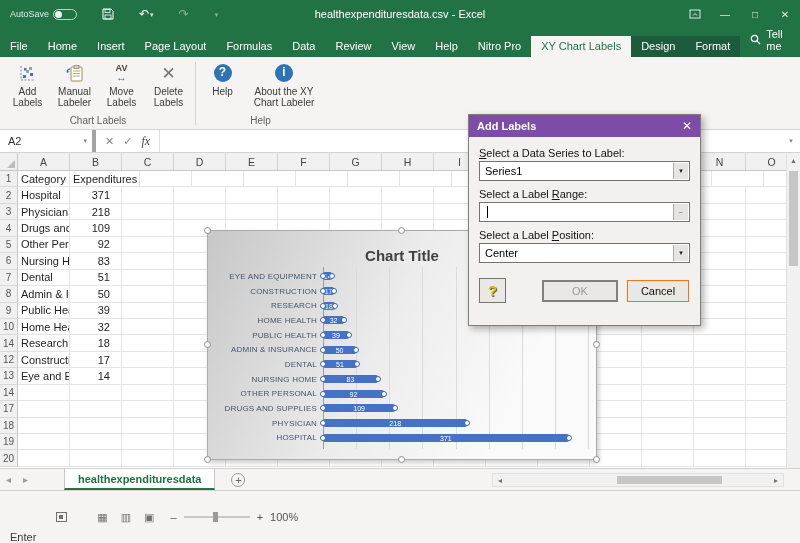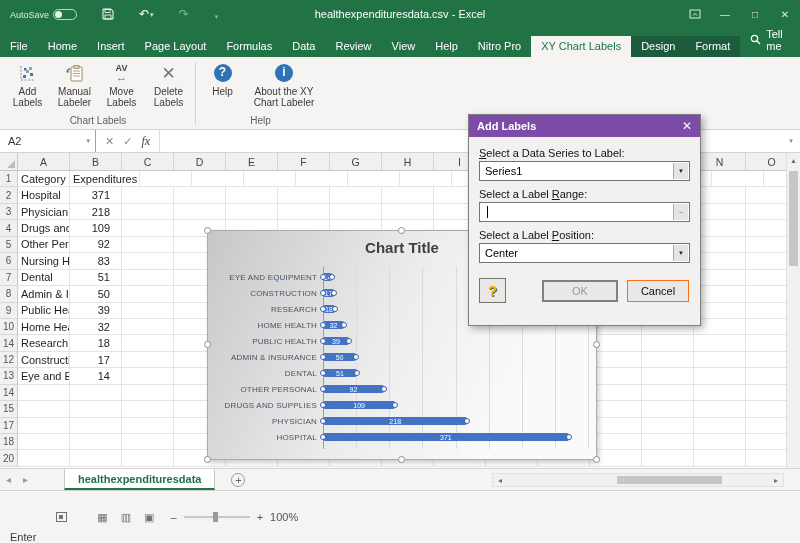--- a/index.html
+++ b/index.html
@@ -2,21 +2,21 @@
 <html><head>
 <meta charset="utf-8">
 <style>
   *{box-sizing:border-box;margin:0;padding:0;}
   html,body{width:800px;height:543px;overflow:hidden;}
   body{font-family:"Liberation Sans",sans-serif;background:#fff;position:relative;}
   .app{display:flex;flex-direction:column;width:800px;height:543px;position:relative;}
 
   
   .titlebar{flex:0 0 28px;background:#217346;display:flex;align-items:center;color:#fff;position:relative;}
-  .qat{display:flex;align-items:flex-end;gap:25px;padding-left:10px;z-index:2;}
+  .qat{display:flex;align-items:center;gap:25px;padding-left:10px;z-index:2;}
   .autosave{display:flex;align-items:center;gap:4px;font-size:9px;color:rgba(255,255,255,.85);}
   .pill{width:24px;height:11px;border:1px solid rgba(255,255,255,.7);border-radius:6px;position:relative;}
   .pill::after{content:"";position:absolute;left:1px;top:1px;width:7px;height:7px;border-radius:50%;background:rgba(255,255,255,.9);}
   .qicon{display:flex;align-items:center;color:#fff;font-size:12px;line-height:1;}
   .qicon.dim{opacity:.45;}
   .tinycaret{font-size:7px;opacity:.8;margin-left:1px;}
   .wtitle{position:absolute;left:0;right:0;text-align:center;font-size:11px;color:#fff;}
   .winbtns{margin-left:auto;display:flex;height:100%;z-index:2;}
   .winbtn{width:30px;display:flex;align-items:center;justify-content:center;font-size:10px;color:#dcebe2;}
 
@@ -38,21 +38,21 @@
   .ric{height:24px;display:flex;align-items:center;justify-content:center;flex-direction:column;}
   .bluecircle{width:18px;height:18px;border-radius:50%;background:#2E74B5;color:#fff;font-weight:bold;font-size:12px;display:flex;align-items:center;justify-content:center;}
   .avtxt{font-size:9px;font-weight:bold;color:#444;line-height:1;}
   .avarrow{color:#2E74B5;font-size:11px;line-height:.8;}
   .delx{color:#797775;font-size:17px;line-height:1;}
   .groupname{font-size:10px;color:#605E5C;text-align:center;padding:1px 0 3px;}
   .gsep{width:1px;background:#D5D3D1;margin:4px 1px;}
 
   
   .formulabar{flex:0 0 23px;background:#fff;border-bottom:1px solid #D5D3D1;display:flex;align-items:stretch;font-size:11px;color:#333;}
-  .namebox{width:96px;border-right:1px solid #a3a3a3;display:flex;align-items:center;padding-left:8px;}
+  .namebox{width:96px;border-right:4px solid #a3a3a3;display:flex;align-items:center;padding-left:8px;}
   .namebox .nbcaret{margin-left:auto;padding-right:5px;color:#888;font-size:7px;}
   .fbicons{display:flex;align-items:center;gap:9px;padding:0 9px;color:#8A8886;}
   .fbicons .fx{font-style:italic;color:#444;font-family:"Liberation Serif",serif;font-size:12px;}
   .fbinput{flex:1;border-left:1px solid #E1DFDD;}
   .fbexpand{width:18px;display:flex;align-items:center;justify-content:center;color:#888;font-size:7px;}
 
   
   .sheet{flex:1;position:relative;overflow:hidden;background:#fff;}
   .colheaders{display:flex;height:18px;background:#F0F0F0;border-bottom:1px solid #C8C8C8;font-size:10.5px;color:#444;}
   .corner{flex:0 0 18px;border-right:1px solid #C8C8C8;position:relative;}
@@ -64,21 +64,21 @@
   .cell{flex:0 0 52px;border-right:1px solid #E4E4E4;border-bottom:1px solid #E4E4E4;font-size:11px;color:#1f1f1f;display:flex;align-items:center;padding:0 2px 0 3px;overflow:hidden;white-space:nowrap;}
   .cell.num{justify-content:flex-end;padding-right:11px;}
   .cell.spill{overflow:visible;z-index:1;}
 
   
   .chart{position:absolute;left:207px;top:77px;width:390px;height:230px;background:linear-gradient(115deg,#c7c7c7,#ececec 45%,#fafafa 78%);border:1px solid #ABABAB;box-shadow:2px 3px 5px rgba(0,0,0,.2);z-index:5;}
   .handle{position:absolute;width:7px;height:7px;border-radius:50%;background:#fff;border:1px solid #8f8f8f;z-index:6;}
   .h-tl{left:-4px;top:-4px;} .h-tm{left:50%;margin-left:-4px;top:-4px;} .h-tr{right:-4px;top:-4px;}
   .h-ml{left:-4px;top:50%;margin-top:-4px;} .h-mr{right:-4px;top:50%;margin-top:-4px;}
   .h-bl{left:-4px;bottom:-4px;} .h-bm{left:50%;margin-left:-4px;bottom:-4px;} .h-br{right:-4px;bottom:-4px;}
-  .ctitle{position:absolute;top:8px;left:0;right:0;text-align:center;font-size:15px;font-weight:bold;color:#3f3f3f;}
+  .ctitle{position:absolute;top:16px;left:0;right:0;text-align:center;font-size:15px;font-weight:bold;color:#3f3f3f;}
   .plot{position:absolute;left:115px;top:36px;right:8px;bottom:10px;}
   .gridline{position:absolute;top:0;bottom:0;width:1px;background:#DBDBDB;}
   .axisline{position:absolute;left:0;top:0;bottom:0;width:1px;background:#9C9C9C;}
   #chart-rows{position:absolute;top:2px;left:0;right:0;bottom:4px;display:flex;flex-direction:column;}
   .crow{flex:1;display:flex;align-items:center;position:relative;}
   .clab{position:absolute;right:100%;margin-right:6px;white-space:nowrap;font-size:8px;color:#44546A;letter-spacing:.2px;}
   .cbar{position:relative;height:8px;background:#4472C4;border-radius:2px;}
   .cdot{position:absolute;top:50%;width:6px;height:6px;background:#fff;border:1.5px solid #3B63A8;border-radius:50%;transform:translate(-50%,-50%);}
   .cdot.r{left:100%;} .cdot.l{left:0;}
   .cval{position:absolute;left:0;right:0;top:50%;transform:translateY(-50%);text-align:center;font-size:7px;color:#fff;line-height:1;white-space:nowrap;}
@@ -542,57 +542,57 @@
           <div class="cell"></div>
           <div class="cell"></div>
           <div class="cell"></div>
           <div class="cell"></div>
           <div class="cell"></div>
           <div class="cell"></div>
           <div class="cell"></div>
           <div class="cell"></div>
         </div>
         <div class="grow">
-          <div class="rowh">15</div>
-          <div class="cell"></div>
-          <div class="cell"></div>
-          <div class="cell"></div>
-          <div class="cell"></div>
-          <div class="cell"></div>
-          <div class="cell"></div>
-          <div class="cell"></div>
-          <div class="cell"></div>
-          <div class="cell"></div>
-          <div class="cell"></div>
-          <div class="cell"></div>
-          <div class="cell"></div>
-          <div class="cell"></div>
-          <div class="cell"></div>
-          <div class="cell"></div>
-        </div>
-        <div class="grow">
           <div class="rowh">17</div>
           <div class="cell"></div>
           <div class="cell"></div>
           <div class="cell"></div>
           <div class="cell"></div>
           <div class="cell"></div>
           <div class="cell"></div>
           <div class="cell"></div>
           <div class="cell"></div>
           <div class="cell"></div>
           <div class="cell"></div>
           <div class="cell"></div>
           <div class="cell"></div>
           <div class="cell"></div>
           <div class="cell"></div>
           <div class="cell"></div>
         </div>
         <div class="grow">
           <div class="rowh">18</div>
+          <div class="cell"></div>
+          <div class="cell"></div>
+          <div class="cell"></div>
+          <div class="cell"></div>
+          <div class="cell"></div>
+          <div class="cell"></div>
+          <div class="cell"></div>
+          <div class="cell"></div>
+          <div class="cell"></div>
+          <div class="cell"></div>
+          <div class="cell"></div>
+          <div class="cell"></div>
+          <div class="cell"></div>
+          <div class="cell"></div>
+          <div class="cell"></div>
+        </div>
+        <div class="grow">
+          <div class="rowh">19</div>
           <div class="cell"></div>
           <div class="cell"></div>
           <div class="cell"></div>
           <div class="cell"></div>
           <div class="cell"></div>
           <div class="cell"></div>
           <div class="cell"></div>
           <div class="cell"></div>
           <div class="cell"></div>
           <div class="cell"></div>
@@ -695,20 +695,28 @@
             </div>
             <div class="crow">
               <span class="clab">DENTAL</span>
               <div class="cbar" style="width: 12.75%; background: rgb(68, 114, 196);">
                 <span class="cval">51</span>
                 <span class="cdot l"></span>
                 <span class="cdot r"></span>
               </div>
             </div>
             <div class="crow">
+              <span class="clab">NURSING HOME</span>
+              <div class="cbar" style="width: 20.75%; background: rgb(68, 114, 196);">
+                <span class="cval">83</span>
+                <span class="cdot l"></span>
+                <span class="cdot r"></span>
+              </div>
+            </div>
+            <div class="crow">
               <span class="clab">OTHER PERSONAL</span>
               <div class="cbar" style="width: 23%; background: rgb(68, 114, 196);">
                 <span class="cval">92</span>
                 <span class="cdot l"></span>
                 <span class="cdot r"></span>
               </div>
             </div>
             <div class="crow">
               <span class="clab">DRUGS AND SUPPLIES</span>
               <div class="cbar" style="width: 27.25%; background: rgb(68, 114, 196);">

